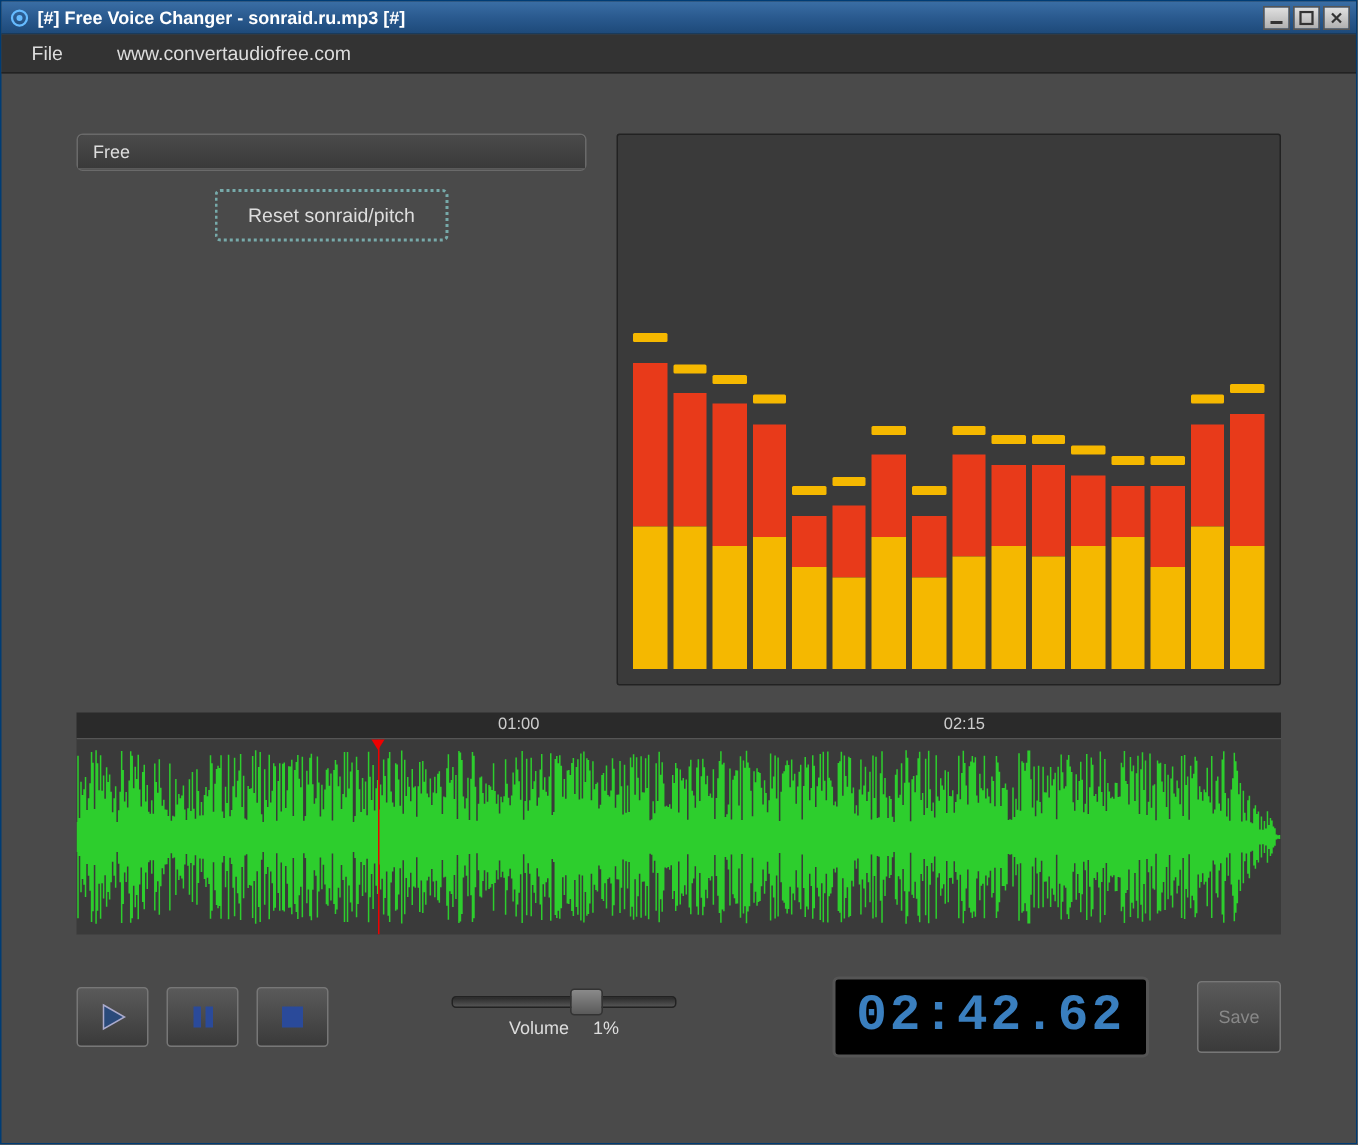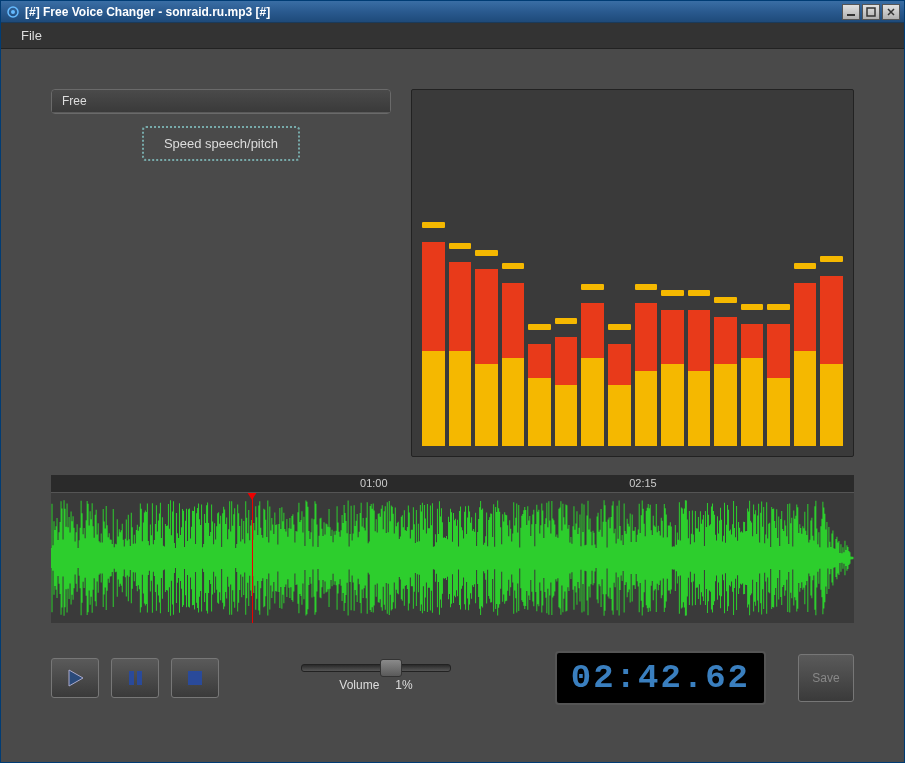--- a/index.html
+++ b/index.html
@@ -68,31 +68,32 @@
       <div class="titlebar-btn">
           <svg width="10" height="10">
             <path d="M2 2 L8 8 M8 2 L2 8" stroke="#333" stroke-width="1.5"></path>
           </svg>
         </div>
     </div>
   </div>
 
   <div class="menubar">
     <span class="menu-item">File</span>
+    <span class="menu-item">www.convertaudiofree.com</span>
   </div>
 
   <div class="content">
     <div class="top-row">
       <div class="left-col">
         <div class="panel">
           <div class="panel-header">Free</div>
         </div>
 
 
-        <button class="reset-btn">Speed speech/pitch</button>
+        <button class="reset-btn">Reset sonraid/pitch</button>
       </div>
 
       <div class="visualizer" id="visualizer">
           <div class="vis-bar">
             <div class="vis-cap" style="bottom:217.6px"></div>
             <div class="vis-red" style="height:108.8px"></div>
             <div class="vis-yellow" style="height:95.2px"></div>
           </div>
           <div class="vis-bar">
             <div class="vis-cap" style="bottom:197.2px"></div>
@@ -167,21 +168,21 @@
           <div class="vis-bar">
             <div class="vis-cap" style="bottom:183.60000000000002px"></div>
             <div class="vis-red" style="height:88.4px"></div>
             <div class="vis-yellow" style="height:81.6px"></div>
           </div>
         </div>
     </div>
 
     <div class="waveform-section">
       <div class="timeline" id="timeline">
-          <div class="timeline-mark" style="left: 35%; margin-left: 28px;">01:00</div>
+          <div class="timeline-mark" style="left: 35%;">01:00</div>
           <div class="timeline-mark" style="left: 72%;">02:15</div>
         </div>
       <div class="waveform">
         <svg id="wave-svg" viewBox="0 0 800 130" preserveAspectRatio="none">
             <path d="M0 55 L0 75 M1 10.75886128883576 L1 119.24113871116424 M2 52.2535278708674 L2 77.7464721291326 M3 28.205315748113208 L3 101.79468425188679 M4 37.06078171171248 L4 92.93921828828752 M5 33.23298322188202 L5 96.76701677811798 M6 24.947834896622226 L6 105.05216510337777 M7 47.05215375304397 L7 82.94784624695603 M8 39.202673605439486 L8 90.79732639456051 M9 29.09802157233935 L9 100.90197842766065 M10 8.367407052661292 L10 121.63259294733871 M11 15.582900660927407 L11 114.41709933907259 M12 46.405900352983736 L12 83.59409964701626 M13 7.23175346077187 L13 122.76824653922813 M14 15.83079072961118 L14 114.16920927038882 M15 33.792812531261006 L15 96.207187468739 M16 10.50981677940581 L16 119.49018322059419 M17 34.15861052740365 L17 95.84138947259635 M18 24.079059948329814 L18 105.92094005167019 M19 39.51310692878906 L19 90.48689307121094 M20 18.501888929400593 L20 111.4981110705994 M21 28.31053184485063 L21 101.68946815514937 M22 23.277931352931773 L22 106.72206864706823 M23 34.871763742528856 L23 95.12823625747114 M24 48.483331607771106 L24 81.5166683922289 M25 39.137454467476346 L25 90.86254553252365 M26 31.22445005516056 L26 98.77554994483944 M27 54.984757282421924 L27 75.01524271757808 M28 47.22852702974342 L28 82.77147297025658 M29 34.830712120223325 L29 95.16928787977668 M30 7.716064645705046 L30 122.28393535429495 M31 20.27640729828272 L31 109.72359270171728 M32 41.28632410778664 L32 88.71367589221336 M33 34.933911060448736 L33 95.06608893955126 M34 45.37130280141719 L34 84.62869719858281 M35 27.355805610655807 L35 102.6441943893442 M36 7.887011146813165 L36 122.11298885318683 M37 10.81270861552548 L37 119.18729138447452 M38 32.426721843570704 L38 97.5732781564293 M39 18.12615230277879 L39 111.87384769722121 M40 26.36060183821246 L40 103.63939816178754 M41 10.155322554404847 L41 119.84467744559515 M42 33.25205886922777 L42 96.74794113077223 M43 44.65930651820963 L43 85.34069348179037 M44 21.653685198980384 L44 108.34631480101962 M45 16.7933682295552 L45 113.2066317704448 M46 41.40685744473012 L46 88.59314255526988 M47 30.332726636435837 L47 99.66727336356416 M48 48.158536011120304 L48 81.8414639888797 M49 49.509519019629806 L49 80.4904809803702 M50 40.49440307187615 L50 89.50559692812385 M51 49.43723411584506 L51 80.56276588415494 M52 16.024074733566522 L52 113.97592526643348 M53 28.41314375901129 L53 101.58685624098871 M54 35.57709893898573 L54 94.42290106101427 M55 13.100801909575239 L55 116.89919809042476 M56 32.21576120960526 L56 97.78423879039474 M57 44.20040936768055 L57 85.79959063231945 M58 40.151598924654536 L58 89.84840107534546 M59 46.603896878572414 L59 83.39610312142759 M60 46.84914862702135 L60 83.15085137297865 M61 51.05457284214208 L61 78.94542715785792 M62 16.07694650744088 L62 113.92305349255912 M63 54.19981257803738 L63 75.80018742196262 M64 50.77330639597494 L64 79.22669360402506 M65 51.278696117631625 L65 78.72130388236837 M66 26.314302540762583 L66 103.68569745923742 M67 43.409010641422356 L67 86.59098935857764 M68 36.37267245905241 L68 93.62732754094759 M69 39.24748508783523 L69 90.75251491216477 M70 37.34318459848873 L70 92.65681540151127 M71 30.646515930537134 L71 99.35348406946287 M72 46.68317694251891 L72 83.31682305748109 M73 53.61334092292236 L73 76.38665907707764 M74 45.86710004077031 L74 84.13289995922969 M75 26.44515459946706 L75 103.55484540053294 M76 47.60210463963449 L76 82.39789536036551 M77 21.74760318454355 L77 108.25239681545645 M78 46.160246196435764 L78 83.83975380356424 M79 52.87913775083143 L79 77.12086224916857 M80 19.773786818259396 L80 110.2262131817406 M81 34.289614625799004 L81 95.710385374201 M82 50.7024515466328 L82 79.2975484533672 M83 41.6859041149728 L83 88.3140958850272 M84 50.484429589123465 L84 79.51557041087653 M85 36.93484106392134 L85 93.06515893607866 M86 31.72913312946912 L86 98.27086687053088 M87 37.817824012832716 L87 92.18217598716728 M88 33.68129095516633 L88 96.31870904483367 M89 10.45475385941063 L89 119.54524614058937 M90 15.860105305619072 L90 114.13989469438093 M91 48.20978369930526 L91 81.79021630069474 M92 29.573415186838247 L92 100.42658481316175 M93 19.606555417878553 L93 110.39344458212145 M94 17.514780186698772 L94 112.48521981330123 M95 18.946666622068733 L95 111.05333337793127 M96 10.459898366592824 L96 119.54010163340718 M97 47.980083690956235 L97 82.01991630904377 M98 52.322902578045614 L98 77.67709742195439 M99 31.48326783417724 L99 98.51673216582276 M100 42.32134177570697 L100 87.67865822429303 M101 10.216490593273193 L101 119.78350940672681 M102 51.21104364254279 L102 78.78895635745721 M103 47.05425874295179 L103 82.94574125704821 M104 31.116379196493654 L104 98.88362080350635 M105 12.126539943972602 L105 117.8734600560274 M106 38.50044546916615 L106 91.49955453083385 M107 27.524744405411184 L107 102.47525559458882 M108 20.59031778597273 L108 109.40968221402727 M109 9.63539627532009 L109 120.36460372467991 M110 45.00884042773396 L110 84.99115957226604 M111 24.222585326846456 L111 105.77741467315354 M112 52.74092847146676 L112 77.25907152853324 M113 53.48851712810574 L113 76.51148287189426 M114 31.028360946802422 L114 98.97163905319758 M115 33.07555977802258 L115 96.92444022197742 M116 32.55622868007049 L116 97.44377131992951 M117 11.013963418197818 L117 118.98603658180218 M118 35.7235914208577 L118 94.2764085791423 M119 7.23450466930808 L119 122.76549533069192 M120 42.13866678456543 L120 87.86133321543457 M121 18.391022423747927 L121 111.60897757625207 M122 8.25193763920106 L122 121.74806236079894 M123 49.88057970220689 L123 80.11942029779311 M124 54.94933604833204 L124 75.05066395166796 M125 19.892868828144856 L125 110.10713117185514 M126 40.30566842821281 L126 89.69433157178719 M127 44.955353708646726 L127 85.04464629135327 M128 10.150179630436469 L128 119.84982036956353 M129 42.054194792639464 L129 87.94580520736054 M130 34.216335937031545 L130 95.78366406296846 M131 15.910695507540368 L131 114.08930449245963 M132 17.816477433312684 L132 112.18352256668732 M133 54.11381655931473 L133 75.88618344068527 M134 27.71666503266897 L134 102.28333496733103 M135 15.844684668350965 L135 114.15531533164904 M136 48.08110682165716 L136 81.91889317834284 M137 16.22540997026954 L137 113.77459002973046 M138 15.40734714793507 L138 114.59265285206493 M139 45.58670193905709 L139 84.4132980609429 M140 33.85128766379785 L140 96.14871233620215 M141 17.837930950414375 L141 112.16206904958563 M142 18.06432102189865 L142 111.93567897810135 M143 13.436412325594574 L143 116.56358767440543 M144 51.019501866656356 L144 78.98049813334364 M145 20.31550217838958 L145 109.68449782161042 M146 14.97796939779073 L146 115.02203060220927 M147 10.3905101477867 L147 119.6094898522133 M148 26.146751318956376 L148 103.85324868104362 M149 31.898925150715513 L149 98.10107484928449 M150 11.536648989422247 L150 118.46335101057775 M151 54.207848329562694 L151 75.7921516704373 M152 51.08147319289856 L152 78.91852680710144 M153 20.913892071926966 L153 109.08610792807303 M154 29.942915594554506 L154 100.0570844054455 M155 12.165807363548083 L155 117.83419263645192 M156 9.445255817525322 L156 120.55474418247468 M157 29.915900805499405 L157 100.0840991945006 M158 42.894875446218066 L158 87.10512455378193 M159 39.08800255227834 L159 90.91199744772166 M160 11.3927647464443 L160 118.6072352535557 M161 28.61944912385661 L161 101.38055087614339 M162 51.29272262682207 L162 78.70727737317793 M163 30.242759674889385 L163 99.75724032511062 M164 46.47535262838937 L164 83.52464737161063 M165 33.250504604016896 L165 96.7494953959831 M166 20.175779998418875 L166 109.82422000158112 M167 19.17695777094923 L167 110.82304222905077 M168 30.814835410914384 L168 99.18516458908562 M169 22.688701528240927 L169 107.31129847175907 M170 53.954173086589435 L170 76.04582691341056 M171 20.35858567224932 L171 109.64141432775068 M172 13.625377166026738 L172 116.37462283397326 M173 16.59943713375833 L173 113.40056286624167 M174 31.110270346980542 L174 98.88972965301946 M175 24.59893553785514 L175 105.40106446214486 M176 46.30040518497117 L176 83.69959481502883 M177 36.33782477781642 L177 93.66217522218358 M178 8.273112802799005 L178 121.726887197201 M179 38.46773203543853 L179 91.53226796456147 M180 8.28839316678932 L180 121.71160683321068 M181 32.669351706514135 L181 97.33064829348586 M182 21.35470092052128 L182 108.64529907947872 M183 15.256014615530148 L183 114.74398538446985 M184 54.93712455156492 L184 75.06287544843508 M185 51.061614951264346 L185 78.93838504873565 M186 11.51907038979698 L186 118.48092961020302 M187 20.34562926797662 L187 109.65437073202338 M188 33.09645926638041 L188 96.9035407336196 M189 48.4021466774866 L189 81.5978533225134 M190 25.68898954091128 L190 104.31101045908872 M191 46.350748246128205 L191 83.6492517538718 M192 27.954263387917308 L192 102.04573661208269 M193 50.47765766685188 L193 79.52234233314812 M194 8.249638991313986 L194 121.75036100868601 M195 24.8747757950332 L195 105.1252242049668 M196 40.35509422014002 L196 89.64490577985998 M197 16.920993279200047 L197 113.07900672079995 M198 47.37119200406596 L198 82.62880799593404 M199 32.557597172271926 L199 97.44240282772807 M200 27.023419587887474 L200 102.97658041211253 M201 46.665929059527116 L201 83.33407094047288 M202 29.93488158402033 L202 100.06511841597967 M203 37.18122371123172 L203 92.81877628876828 M204 13.316081967786886 L204 116.68391803221311 M205 24.287399433087558 L205 105.71260056691244 M206 42.05412647279445 L206 87.94587352720555 M207 12.434591056226054 L207 117.56540894377395 M208 8.362134508934105 L208 121.6378654910659 M209 34.63873483706266 L209 95.36126516293734 M210 41.95727938506752 L210 88.04272061493248 M211 44.77946519420948 L211 85.22053480579052 M212 15.835090147913434 L212 114.16490985208657 M213 16.729762926115654 L213 113.27023707388435 M214 26.626064992975444 L214 103.37393500702456 M215 44.0848366043283 L215 85.9151633956717 M216 7.392660031386185 L216 122.60733996861381 M217 49.509398067893926 L217 80.49060193210607 M218 13.496241218526848 L218 116.50375878147315 M219 37.60273966542445 L219 92.39726033457555 M220 24.949168727034703 L220 105.0508312729653 M221 31.574233714316506 L221 98.4257662856835 M222 41.093339255516184 L222 88.90666074448382 M223 19.589598573511466 L223 110.41040142648853 M224 32.070813368074596 L224 97.9291866319254 M225 31.162521369056776 L225 98.83747863094322 M226 51.46750077151228 L226 78.53249922848772 M227 31.109902389813215 L227 98.89009761018679 M228 14.968708346132189 L228 115.03129165386781 M229 35.99998131819302 L229 94.00001868180698 M230 14.264236573721519 L230 115.73576342627848 M231 28.15735978994053 L231 101.84264021005947 M232 19.869240755273495 L232 110.1307592447265 M233 35.94398432737216 L233 94.05601567262784 M234 38.561181824305095 L234 91.4388181756949 M235 26.020941277500242 L235 103.97905872249976 M236 43.728004999342375 L236 86.27199500065763 M237 35.34560629610496 L237 94.65439370389504 M238 24.880432718608063 L238 105.11956728139194 M239 35.86876601941185 L239 94.13123398058815 M240 22.91641524154693 L240 107.08358475845307 M241 21.22647892718669 L241 108.77352107281331 M242 31.422005027765408 L242 98.57799497223459 M243 49.601203380094375 L243 80.39879661990562 M244 38.006055330479285 L244 91.99394466952072 M245 38.44528222876397 L245 91.55471777123603 M246 19.23312244383851 L246 110.76687755616149 M247 9.785790524212644 L247 120.21420947578736 M248 28.907479005050845 L248 101.09252099494915 M249 26.976935503305867 L249 103.02306449669413 M250 18.30748119170312 L250 111.69251880829688 M251 39.61605330131715 L251 90.38394669868285 M252 23.71999244048493 L252 106.28000755951507 M253 52.93536389005021 L253 77.06463610994979 M254 7.619191704434343 L254 122.38080829556566 M255 8.737728228210472 L255 121.26227177178953 M256 13.657830596785061 L256 116.34216940321494 M257 37.92811674927361 L257 92.07188325072639 M258 45.99345538817579 L258 84.00654461182421 M259 39.228277018642984 L259 90.77172298135702 M260 25.48368282028241 L260 104.51631717971759 M261 53.584802061493974 L261 76.41519793850603 M262 26.1403711164603 L262 103.8596288835397 M263 8.27305893402081 L263 121.72694106597919 M264 10.848227792535909 L264 119.15177220746409 M265 31.549746188684367 L265 98.45025381131563 M266 54.12138843833236 L266 75.87861156166764 M267 42.81977035943419 L267 87.18022964056581 M268 25.395842121652095 L268 104.6041578783479 M269 24.66884894296527 L269 105.33115105703473 M270 35.712823976180516 L270 94.28717602381948 M271 42.87957646232098 L271 87.12042353767902 M272 29.28425594861619 L272 100.71574405138381 M273 41.50055765954312 L273 88.49944234045688 M274 30.383227465092205 L274 99.6167725349078 M275 31.31409386653104 L275 98.68590613346896 M276 33.65871357830474 L276 96.34128642169526 M277 15.904032411752269 L277 114.09596758824773 M278 34.25052839599084 L278 95.74947160400916 M279 42.90166676102672 L279 87.09833323897328 M280 36.721627142396756 L280 93.27837285760324 M281 49.28807561006397 L281 80.71192438993603 M282 38.24645161706576 L282 91.75354838293424 M283 41.855907850083895 L283 88.1440921499161 M284 37.7526329101529 L284 92.2473670898471 M285 13.158700059051625 L285 116.84129994094837 M286 29.460578757920302 L286 100.5394212420797 M287 38.862817650078796 L287 91.1371823499212 M288 43.751429206342436 L288 86.24857079365756 M289 37.26927447009075 L289 92.73072552990925 M290 22.042663988249842 L290 107.95733601175016 M291 30.072307915485 L291 99.927692084515 M292 11.949254503124394 L292 118.0507454968756 M293 19.98690953280311 L293 110.01309046719689 M294 27.89962122112047 L294 102.10037877887953 M295 40.153302550839726 L295 89.84669744916027 M296 7.592020467593102 L296 122.4079795324069 M297 53.50008591468213 L297 76.49991408531787 M298 40.93949168320978 L298 89.06050831679022 M299 12.764100726461038 L299 117.23589927353896 M300 47.480548584251665 L300 82.51945141574834 M301 40.566916754469275 L301 89.43308324553072 M302 12.161911664064974 L302 117.83808833593503 M303 33.072177875670604 L303 96.9278221243294 M304 27.77594206528738 L304 102.22405793471262 M305 21.010850643768208 L305 108.98914935623179 M306 44.19126987142954 L306 85.80873012857046 M307 38.68515318236314 L307 91.31484681763686 M308 19.970916112768464 L308 110.02908388723154 M309 9.742524738539942 L309 120.25747526146006 M310 33.48992912389804 L310 96.51007087610196 M311 25.116616660176078 L311 104.88338333982392 M312 34.87070456704532 L312 95.12929543295468 M313 37.45673485647421 L313 92.54326514352579 M314 24.678948944900185 L314 105.32105105509982 M315 9.229152547894046 L315 120.77084745210595 M316 50.31970180734061 L316 79.6802981926594 M317 48.40039576252457 L317 81.59960423747543 M318 13.036624879750889 L318 116.96337512024911 M319 10.939411636994919 L319 119.06058836300508 M320 15.816225902817678 L320 114.18377409718232 M321 10.582057619350962 L321 119.41794238064904 M322 17.50855598167982 L322 112.49144401832018 M323 38.226272238767706 L323 91.7737277612323 M324 26.370289405807853 L324 103.62971059419215 M325 39.495194047514815 L325 90.50480595248519 M326 20.646382188948337 L326 109.35361781105166 M327 20.335414243018022 L327 109.66458575698198 M328 23.65258305106545 L328 106.34741694893455 M329 15.641096407431178 L329 114.35890359256882 M330 12.362516364897601 L330 117.6374836351024 M331 36.36266759852879 L331 93.63733240147121 M332 18.291173973295372 L332 111.70882602670463 M333 13.132087998877978 L333 116.86791200112202 M334 40.02994839092571 L334 89.97005160907429 M335 9.276202597480733 L335 120.72379740251927 M336 39.328452808083966 L336 90.67154719191603 M337 8.064203236135654 L337 121.93579676386435 M338 28.292973222094588 L338 101.70702677790541 M339 12.467936549452133 L339 117.53206345054787 M340 13.709941767854616 L340 116.29005823214538 M341 20.692140425904654 L341 109.30785957409535 M342 40.47556177232764 L342 89.52443822767236 M343 14.560474268044345 L343 115.43952573195565 M344 33.220296406769194 L344 96.7797035932308 M345 29.715161941130646 L345 100.28483805886935 M346 28.63689235819038 L346 101.36310764180962 M347 45.9844985215459 L347 84.0155014784541 M348 43.52803588408278 L348 86.47196411591722 M349 23.65686484418984 L349 106.34313515581016 M350 22.320876822050195 L350 107.6791231779498 M351 34.20133218297269 L351 95.79866781702731 M352 17.308199282502756 L352 112.69180071749724 M353 36.99657904007472 L353 93.00342095992528 M354 37.981480368063785 L354 92.01851963193621 M355 33.976785609324 L355 96.023214390676 M356 12.46159673895454 L356 117.53840326104546 M357 19.4283496675489 L357 110.5716503324511 M358 45.47342562559061 L358 84.52657437440939 M359 36.849386451533064 L359 93.15061354846694 M360 36.677567034144886 L360 93.32243296585511 M361 14.35904288943857 L361 115.64095711056143 M362 31.172242659318727 L362 98.82775734068127 M363 49.93468730483437 L363 80.06531269516563 M364 16.876559448079206 L364 113.1234405519208 M365 48.80153589317342 L365 81.19846410682658 M366 30.671555677778088 L366 99.32844432222191 M367 48.369761468609795 L367 81.6302385313902 M368 12.0066099090036 L368 117.9933900909964 M369 18.45097697188612 L369 111.54902302811388 M370 9.842234287585597 L370 120.1577657124144 M371 36.789395728012096 L371 93.2106042719879 M372 11.887094252451789 L372 118.11290574754821 M373 25.544314763275906 L373 104.4556852367241 M374 40.44845843396615 L374 89.55154156603385 M375 11.08723516378086 L375 118.91276483621914 M376 35.19858821830712 L376 94.80141178169288 M377 35.3433193967212 L377 94.6566806032788 M378 12.53828342774068 L378 117.46171657225932 M379 32.28915354676428 L379 97.71084645323572 M380 10.201720464159735 L380 119.79827953584027 M381 53.756610129610635 L381 76.24338987038936 M382 53.20725502620917 L382 76.79274497379083 M383 41.186105326516554 L383 88.81389467348345 M384 49.16848685458535 L384 80.83151314541465 M385 15.848434998391895 L385 114.1515650016081 M386 41.04099072466488 L386 88.95900927533512 M387 8.16407494811574 L387 121.83592505188426 M388 23.526526320027187 L388 106.47347367997281 M389 15.242351387627423 L389 114.75764861237258 M390 29.331906792940572 L390 100.66809320705943 M391 44.64849345746916 L391 85.35150654253084 M392 44.1797634458635 L392 85.8202365541365 M393 44.999322463801946 L393 85.00067753619805 M394 43.10932909522671 L394 86.89067090477329 M395 46.23823240614729 L395 83.76176759385271 M396 23.692386835697107 L396 106.3076131643029 M397 29.055460780858994 L397 100.944539219141 M398 15.735376084689051 L398 114.26462391531095 M399 19.16954996000277 L399 110.83045003999723 M400 48.72712323095766 L400 81.27287676904234 M401 20.004727441308205 L401 109.9952725586918 M402 27.32968655176228 L402 102.67031344823772 M403 25.665470850653946 L403 104.33452914934605 M404 32.77697882801294 L404 97.22302117198706 M405 26.6644301218912 L405 103.3355698781088 M406 53.58302540064324 L406 76.41697459935676 M407 18.082300385285635 L407 111.91769961471437 M408 13.499823577923962 L408 116.50017642207604 M409 34.1970294744242 L409 95.8029705255758 M410 37.3399877390475 L410 92.6600122609525 M411 45.422325376654044 L411 84.57767462334596 M412 18.661987641011365 L412 111.33801235898864 M413 13.13392812339589 L413 116.86607187660411 M414 41.0675190363545 L414 88.9324809636455 M415 24.508878942986485 L415 105.49112105701352 M416 12.786598021659302 L416 117.2134019783407 M417 18.441200019151438 L417 111.55879998084856 M418 29.750819555367343 L418 100.24918044463266 M419 24.139064262621105 L419 105.8609357373789 M420 37.727822846965864 L420 92.27217715303414 M421 35.99539733043639 L421 94.00460266956361 M422 38.81366722538951 L422 91.18633277461049 M423 19.825406767631648 L423 110.17459323236835 M424 53.03393947175937 L424 76.96606052824063 M425 38.99314189387951 L425 91.00685810612049 M426 25.896977924159728 L426 104.10302207584027 M427 14.3117330216337 L427 115.6882669783663 M428 7.88549846841488 L428 122.11450153158512 M429 16.740821854618844 L429 113.25917814538116 M430 15.56113677797839 L430 114.43886322202161 M431 51.722162895137444 L431 78.27783710486256 M432 49.874023903685156 L432 80.12597609631484 M433 43.33851158374455 L433 86.66148841625545 M434 19.38292811391875 L434 110.61707188608125 M435 53.28808660793584 L435 76.71191339206416 M436 26.9071670625126 L436 103.0928329374874 M437 24.24734377907589 L437 105.75265622092411 M438 20.46786584361689 L438 109.53213415638311 M439 20.631861290661618 L439 109.36813870933838 M440 43.94159018853679 L440 86.0584098114632 M441 11.17795300646685 L441 118.82204699353315 M442 53.63927711523138 L442 76.36072288476862 M443 14.072037027799524 L443 115.92796297220048 M444 18.883950029907282 L444 111.11604997009272 M445 7.5687266462045955 L445 122.4312733537954 M446 15.319991208380088 L446 114.68000879161991 M447 18.767925730964635 L447 111.23207426903537 M448 34.150807519676164 L448 95.84919248032384 M449 51.16698831564281 L449 78.83301168435719 M450 21.17135239718482 L450 108.82864760281518 M451 28.440509974898305 L451 101.5594900251017 M452 19.208907315914985 L452 110.79109268408502 M453 21.733749594932306 L453 108.2662504050677 M454 22.359470079652965 L454 107.64052992034703 M455 32.232579767587595 L455 97.7674202324124 M456 43.3410843439633 L456 86.6589156560367 M457 27.230081028770655 L457 102.76991897122934 M458 35.7233788772719 L458 94.2766211227281 M459 48.433556679519825 L459 81.56644332048018 M460 40.47104169426757 L460 89.52895830573243 M461 9.25087648112094 L461 120.74912351887906 M462 32.600080239761155 L462 97.39991976023884 M463 24.66185831767507 L463 105.33814168232493 M464 10.601669438532554 L464 119.39833056146745 M465 39.40100008202717 L465 90.59899991797283 M466 12.043691889906768 L466 117.95630811009323 M467 54.39679572240857 L467 75.60320427759143 M468 34.84449173041503 L468 95.15550826958497 M469 22.674251552205533 L469 107.32574844779447 M470 21.09792521968484 L470 108.90207478031516 M471 17.174627620493993 L471 112.825372379506 M472 14.01235022698529 L472 115.98764977301471 M473 17.010181970428675 L473 112.98981802957132 M474 31.88166831235867 L474 98.11833168764133 M475 13.370067630356061 L475 116.62993236964394 M476 27.396819724992383 L476 102.60318027500762 M477 22.89626447018236 L477 107.10373552981764 M478 42.8753612395376 L478 87.1246387604624 M479 31.309429972083308 L479 98.69057002791669 M480 21.52944817894604 L480 108.47055182105396 M481 16.859398270200472 L481 113.14060172979953 M482 53.36884288184228 L482 76.63115711815772 M483 31.013669172069058 L483 98.98633082793094 M484 11.746916160511319 L484 118.25308383948868 M485 18.662043941556476 L485 111.33795605844352 M486 16.6692335694097 L486 113.3307664305903 M487 40.4423960094573 L487 89.5576039905427 M488 32.26856652187416 L488 97.73143347812584 M489 10.488496130448766 L489 119.51150386955123 M490 17.423695223638788 L490 112.57630477636121 M491 44.9735575413215 L491 85.0264424586785 M492 31.090837521245703 L492 98.9091624787543 M493 25.30000413605012 L493 104.69999586394988 M494 9.696626966819167 L494 120.30337303318083 M495 34.158426422742195 L495 95.8415735772578 M496 8.22487317462219 L496 121.77512682537781 M497 27.580706677865237 L497 102.41929332213476 M498 40.48702200461412 L498 89.51297799538588 M499 7.966080280253664 L499 122.03391971974634 M500 25.468875156831928 L500 104.53112484316807 M501 27.297410285449587 L501 102.70258971455041 M502 31.487280333647504 L502 98.5127196663525 M503 43.86564752331469 L503 86.13435247668531 M504 41.407859057188034 L504 88.59214094281197 M505 44.73875337644131 L505 85.26124662355869 M506 15.740018085343763 L506 114.25998191465624 M507 14.545496388222091 L507 115.45450361177791 M508 8.127461149939336 L508 121.87253885006066 M509 37.43594999029301 L509 92.56405000970699 M510 10.640633839997463 L510 119.35936616000254 M511 24.292250365950167 L511 105.70774963404983 M512 31.46201754050344 L512 98.53798245949656 M513 11.531107821152546 L513 118.46889217884745 M514 12.311521094758064 L514 117.68847890524194 M515 35.82056060899049 L515 94.17943939100951 M516 32.08117786445655 L516 97.91882213554345 M517 49.40949412295595 L517 80.59050587704405 M518 43.91588580736425 L518 86.08411419263575 M519 50.73859102342976 L519 79.26140897657024 M520 33.27827008260647 L520 96.72172991739353 M521 13.30768680095207 L521 116.69231319904793 M522 36.73602040018886 L522 93.26397959981114 M523 30.6167779432144 L523 99.3832220567856 M524 18.15718421828933 L524 111.84281578171067 M525 40.954863707360346 L525 89.04513629263965 M526 34.756843301904155 L526 95.24315669809585 M527 21.51595225823985 L527 108.48404774176015 M528 53.35665053973207 L528 76.64334946026793 M529 10.584977325052023 L529 119.41502267494798 M530 38.921664140652865 L530 91.07833585934713 M531 11.4475998027483 L531 118.5524001972517 M532 52.35931860329583 L532 77.64068139670417 M533 51.85891960246954 L533 78.14108039753046 M534 22.515646465442842 L534 107.48435353455716 M535 7.7973337303847075 L535 122.20266626961529 M536 36.562443426577374 L536 93.43755657342263 M537 25.615441859932616 L537 104.38455814006738 M538 38.688005948788486 L538 91.31199405121151 M539 52.343078150064684 L539 77.65692184993532 M540 37.7458766058553 L540 92.2541233941447 M541 39.680701523669995 L541 90.31929847633 M542 51.42776214631158 L542 78.57223785368842 M543 54.96299762709532 L543 75.03700237290468 M544 23.488090717466548 L544 106.51190928253345 M545 19.82358772761654 L545 110.17641227238346 M546 38.87286071584094 L546 91.12713928415906 M547 36.781435299897566 L547 93.21856470010243 M548 15.91013408137951 L548 114.08986591862049 M549 43.654951739448734 L549 86.34504826055127 M550 28.821846748702228 L550 101.17815325129777 M551 7.210850549279712 L551 122.78914945072029 M552 12.161284353001975 L552 117.83871564699803 M553 28.72697989922017 L553 101.27302010077983 M554 54.426144932047464 L554 75.57385506795254 M555 26.519497693283483 L555 103.48050230671652 M556 24.398301503853872 L556 105.60169849614613 M557 35.16779635264538 L557 94.83220364735462 M558 23.890405658457894 L558 106.1095943415421 M559 12.537830286775716 L559 117.46216971322428 M560 8.16479496739339 L560 121.83520503260661 M561 40.31655161594972 L561 89.68344838405028 M562 35.6431879507727 L562 94.3568120492273 M563 50.39586015717941 L563 79.60413984282059 M564 12.866200739328633 L564 117.13379926067137 M565 45.684212429623585 L565 84.31578757037641 M566 7.4623385010054335 L566 122.53766149899457 M567 33.113618411822245 L567 96.88638158817776 M568 47.60214960819576 L568 82.39785039180424 M569 42.08129940042272 L569 87.91870059957728 M570 51.98273579822853 L570 78.01726420177147 M571 10.490806028508814 L571 119.50919397149119 M572 38.07458647550084 L572 91.92541352449916 M573 40.867353983805515 L573 89.13264601619449 M574 25.810456433799118 L574 104.18954356620088 M575 30.703394915675744 L575 99.29660508432426 M576 33.448798170196824 L576 96.55120182980318 M577 20.49276766629191 L577 109.50723233370809 M578 48.98558550848975 L578 81.01441449151025 M579 21.547994304361055 L579 108.45200569563895 M580 37.62979451351566 L580 92.37020548648434 M581 37.85805921489373 L581 92.14194078510627 M582 33.90982059855014 L582 96.09017940144986 M583 48.893385964562185 L583 81.10661403543781 M584 41.70829550665803 L584 88.29170449334197 M585 36.51800937263761 L585 93.48199062736239 M586 10.815069542666606 L586 119.1849304573334 M587 39.90359859063756 L587 90.09640140936244 M588 22.34057048422983 L588 107.65942951577017 M589 7.505916355410591 L589 122.49408364458941 M590 15.639600262860768 L590 114.36039973713923 M591 30.673822956741787 L591 99.32617704325821 M592 43.35635679477127 L592 86.64364320522873 M593 17.834099570376566 L593 112.16590042962343 M594 14.679752299911343 L594 115.32024770008866 M595 11.00760722020641 L595 118.99239277979359 M596 15.256545770447701 L596 114.7434542295523 M597 11.820988130755723 L597 118.17901186924428 M598 37.33169392077252 L598 92.66830607922748 M599 42.0970733165741 L599 87.9029266834259 M600 22.779982123873197 L600 107.2200178761268 M601 32.573261329278466 L601 97.42673867072153 M602 33.82748482003808 L602 96.17251517996192 M603 10.875957782496698 L603 119.1240422175033 M604 39.32539049023762 L604 90.67460950976238 M605 32.72656311513856 L605 97.27343688486144 M606 37.95450082770549 L606 92.04549917229451 M607 42.484009829116985 L607 87.51599017088301 M608 24.6468672931951 L608 105.3531327068049 M609 27.72491091955453 L609 102.27508908044547 M610 44.55830486421473 L610 85.44169513578527 M611 10.985544121824205 L611 119.0144558781758 M612 15.29404129856266 L612 114.70595870143734 M613 21.44779083901085 L613 108.55220916098915 M614 44.26824792660773 L614 85.73175207339227 M615 32.402884767070645 L615 97.59711523292935 M616 32.40884159252164 L616 97.59115840747836 M617 29.37384043034399 L617 100.62615956965601 M618 33.41926343180239 L618 96.58073656819761 M619 53.65555907180533 L619 76.34444092819467 M620 53.16907142905984 L620 76.83092857094016 M621 53.4433716222411 L621 76.5566283777589 M622 31.954795438679866 L622 98.04520456132013 M623 51.68228060455294 L623 78.31771939544706 M624 39.55979657487478 L624 90.44020342512522 M625 46.81213236547774 L625 83.18786763452226 M626 9.16861698194407 L626 120.83138301805593 M627 47.50256984680891 L627 82.49743015319109 M628 14.426522628869861 L628 115.57347737113014 M629 15.480188621440902 L629 114.5198113785591 M630 20.805727891158313 L630 109.19427210884169 M631 15.514434451775742 L631 114.48556554822426 M632 7.286815059487708 L632 122.71318494051229 M633 7.405949686421081 L633 122.59405031357892 M634 26.554086637566797 L634 103.4459133624332 M635 45.31057452713139 L635 84.6894254728686 M636 17.92649557022378 L636 112.07350442977622 M637 51.152331947989296 L637 78.8476680520107 M638 40.7047813407371 L638 89.2952186592629 M639 17.442500966368243 L639 112.55749903363176 M640 41.60892925661756 L640 88.39107074338244 M641 49.2343314277241 L641 80.7656685722759 M642 18.108516600215808 L642 111.89148339978419 M643 35.16313851298764 L643 94.83686148701236 M644 35.393318181158975 L644 94.60668181884103 M645 24.08235937493737 L645 105.91764062506263 M646 38.73715296763112 L646 91.26284703236888 M647 18.299206695635803 L647 111.7007933043642 M648 30.71045647491701 L648 99.28954352508299 M649 26.531729782465845 L649 103.46827021753415 M650 22.110002018511295 L650 107.8899979814887 M651 53.087381551624276 L651 76.91261844837572 M652 18.122480820689816 L652 111.87751917931018 M653 33.90302887463258 L653 96.09697112536742 M654 10.035844048543368 L654 119.96415595145663 M655 21.75174424285069 L655 108.24825575714931 M656 32.614961078972556 L656 97.38503892102744 M657 31.23581050010398 L657 98.76418949989602 M658 13.516522721736692 L658 116.48347727826331 M659 10.381562261492945 L659 119.61843773850705 M660 17.962873411845067 L660 112.03712658815493 M661 21.666906977101462 L661 108.33309302289854 M662 41.802179670194164 L662 88.19782032980584 M663 47.4257559243124 L663 82.5742440756876 M664 23.127426843508147 L664 106.87257315649185 M665 40.41080296272412 L665 89.58919703727588 M666 27.599094427132513 L666 102.40090557286749 M667 14.82549840665888 L667 115.17450159334112 M668 26.78744691690372 L668 103.21255308309628 M669 48.498325521999504 L669 81.5016744780005 M670 42.8050004276447 L670 87.1949995723553 M671 9.64075950696133 L671 120.35924049303867 M672 49.65606932633091 L672 80.34393067366909 M673 31.75350571249146 L673 98.24649428750854 M674 11.980199974321295 L674 118.0198000256787 M675 16.832606360840145 L675 113.16739363915985 M676 37.69329131557606 L676 92.30670868442394 M677 36.400130354450084 L677 93.59986964554992 M678 41.464929241570644 L678 88.53507075842936 M679 31.273690704838373 L679 98.72630929516163 M680 8.005619243020192 L680 121.99438075697981 M681 35.05341077566845 L681 94.94658922433155 M682 44.29546438451507 L682 85.70453561548493 M683 13.081633903828333 L683 116.91836609617167 M684 47.65658477769466 L684 82.34341522230534 M685 29.047427929472178 L685 100.95257207052782 M686 34.63496673468035 L686 95.36503326531965 M687 39.18550842581317 L687 90.81449157418683 M688 38.17758830671664 L688 91.82241169328336 M689 39.4586871357169 L689 90.5413128642831 M690 28.79465321960288 L690 101.20534678039712 M691 29.016873811779078 L691 100.98312618822092 M692 38.33882908039959 L692 91.66117091960041 M693 37.97730117384344 L693 92.02269882615656 M694 15.450605281279422 L694 114.54939471872058 M695 18.500942415208556 L695 111.49905758479144 M696 7.73666999762645 L696 122.26333000237355 M697 27.72016142072971 L697 102.27983857927029 M698 29.622085119364783 L698 100.37791488063522 M699 43.272545196756255 L699 86.72745480324375 M700 11.58934737322852 L700 118.41065262677148 M701 21.213752905023284 L701 108.78624709497672 M702 17.291208197711967 L702 112.70879180228803 M703 40.93443636200391 L703 89.06556363799609 M704 22.506492896849522 L704 107.49350710315048 M705 10.76162141423265 L705 119.23837858576735 M706 49.60078550607432 L706 80.39921449392568 M707 19.79552046000026 L707 110.20447953999974 M708 8.57253127079457 L708 121.42746872920543 M709 33.62770472734701 L709 96.37229527265299 M710 13.987043768982403 L710 116.0129562310176 M711 50.26269636512734 L711 79.73730363487266 M712 41.455076788624865 L712 88.54492321137513 M713 9.28067596576875 L713 120.71932403423125 M714 45.41798603342613 L714 84.58201396657387 M715 30.66303386562504 L715 99.33696613437496 M716 29.794363586697727 L716 100.20563641330227 M717 53.90390897169709 L717 76.09609102830291 M718 13.985773047315888 L718 116.01422695268411 M719 16.0194329447404 L719 113.9805670552596 M720 15.562280863407068 L720 114.43771913659293 M721 28.048923174268566 L721 101.95107682573143 M722 35.02031877101399 L722 94.97968122898601 M723 16.346979653229937 L723 113.65302034677006 M724 44.99400953366421 L724 85.00599046633579 M725 23.519368953886442 L725 106.48063104611356 M726 53.073769075097516 L726 76.92623092490248 M727 25.98537816638418 L727 104.01462183361582 M728 17.924232936667977 L728 112.07576706333202 M729 35.96872271777829 L729 94.03127728222171 M730 38.09413870703429 L730 91.90586129296571 M731 27.313756862306036 L731 102.68624313769396 M732 32.43356742465403 L732 97.56643257534597 M733 43.24246390920598 L733 86.75753609079402 M734 10.973528509959579 L734 119.02647149004042 M735 51.048566324141575 L735 78.95143367585842 M736 10.397338042792398 L736 119.6026619572076 M737 30.31892783055082 L737 99.68107216944918 M738 24.707542290794663 L738 105.29245770920534 M739 53.477475074119866 L739 76.52252492588013 M740 17.418483534711413 L740 112.58151646528859 M741 25.821339682326652 L741 104.17866031767335 M742 22.85003304138445 L742 107.14996695861555 M743 11.425372947123833 L743 118.57462705287617 M744 14.230126746348105 L744 115.7698732536519 M745 39.96128482464701 L745 90.03871517535299 M746 31.159040924161673 L746 98.84095907583833 M747 34.98292012617458 L747 95.01707987382542 M748 40.846862839593086 L748 89.15313716040691 M749 33.37298531031411 L749 96.6270146896859 M750 35.18851991891279 L750 94.81148008108721 M751 18.805814920924604 L751 111.1941850790754 M752 37.86744019482285 L752 92.13255980517715 M753 41.98913870530669 L753 88.01086129469331 M754 11.056090858648531 L754 118.94390914135147 M755 49.39645159681095 L755 80.60354840318905 M756 46.63864925966482 L756 83.36135074033518 M757 27.542392560077133 L757 102.45760743992287 M758 24.73847789526917 L758 105.26152210473083 M759 42.70499656291213 L759 87.29500343708787 M760 47.450077404268086 L760 82.54992259573191 M761 13.310039419564418 L761 116.68996058043558 M762 7.753420757362619 L762 122.24657924263738 M763 35.59379339241423 L763 94.40620660758577 M764 51.25861927997903 L764 78.74138072002097 M765 39.13074712912203 L765 90.86925287087797 M766 54.13710982631892 L766 75.86289017368108 M767 33.350793792749755 L767 96.64920620725024 M768 25.862968404078856 L768 104.13703159592114 M769 8.86383698869031 L769 121.13616301130969 M770 14.518418886815198 L770 115.4815811131848 M771 20.840699327282103 L771 109.1593006727179 M772 36.44155870284109 L772 93.55844129715891 M773 29.04904412975884 L773 100.95095587024116 M774 54.612300805149914 L774 75.38769919485009 M775 34.08905963364911 L775 95.9109403663509 M776 48.75465368432924 L776 81.24534631567076 M777 53.988364016505265 L777 76.01163598349473 M778 40.41783876112119 L778 89.58216123887881 M779 37.53385145555749 L779 92.46614854444252 M780 55.15074592557115 L780 74.84925407442886 M781 55.760817966777054 L781 74.23918203322295 M782 46.050329272286035 L782 83.94967072771396 M783 43.769060502849364 L783 86.23093949715064 M784 49.58435806843141 L784 80.41564193156859 M785 48.004429698048625 L785 81.99557030195137 M786 60.05593622747304 L786 69.94406377252696 M787 51.35425237934493 L787 78.64574762065507 M788 60.219099309435116 L788 69.78090069056489 M789 54.35923117306859 L789 75.6407688269314 M790 59.3655635365673 L790 70.63443646343269 M791 47.823805728310255 L791 82.17619427168975 M792 56.996323259345566 L792 73.00367674065444 M793 52.25121458607706 L793 77.74878541392293 M794 54.039131098786314 L794 75.96086890121369 M795 57.9987751833008 L795 72.0012248166992 M796 59.15033082409451 L796 70.84966917590549 M797 63.3941908716457 L797 66.60580912835431 M798 63.84828183998664 L798 66.15171816001336 M799 63.72388742759746 L799 66.27611257240254 " stroke="#2dce2d" stroke-width="1"></path>
           </svg>
         <div class="playhead" id="playhead" style="left: 25%;">
           <div class="playhead-marker"></div>
         </div>
       </div>

